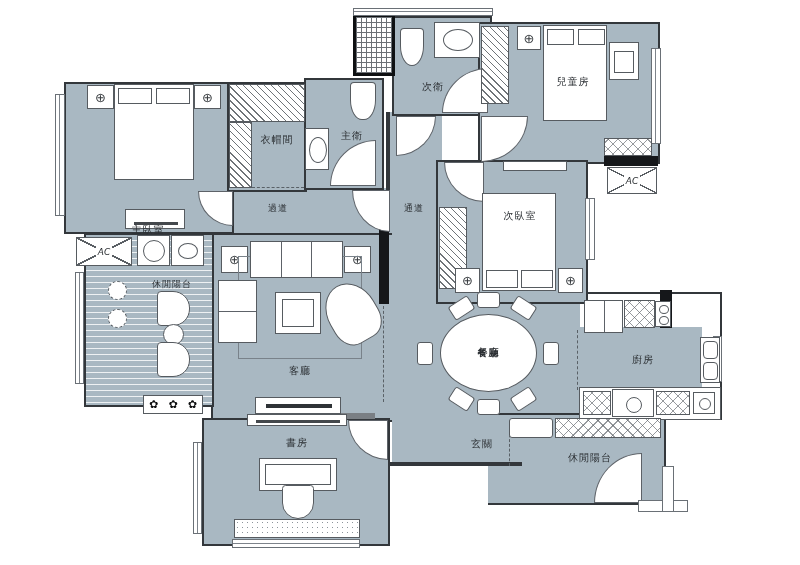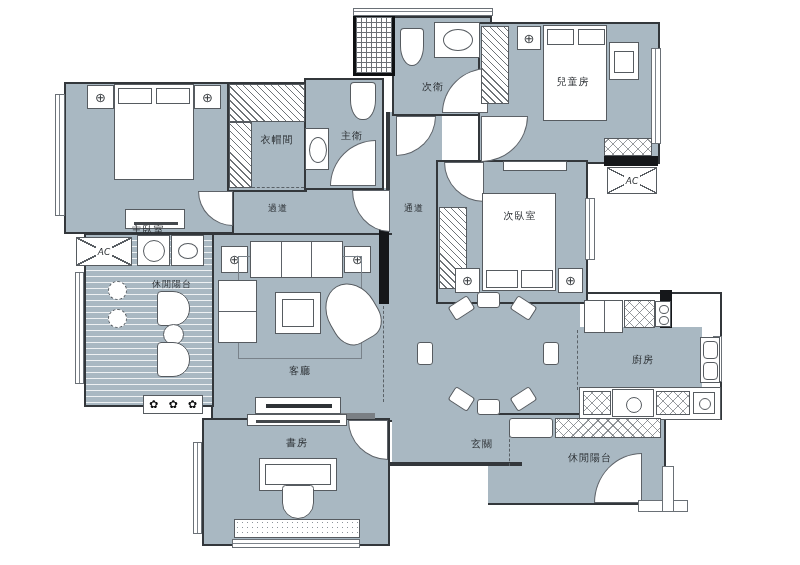--- a/index.html
+++ b/index.html
@@ -172,20 +172,23 @@
   </div>
 
   <div class="furn" style="left:477px;top:292px;width:23px;height:16px;border-radius:3px;"></div>
   <div class="furn" style="left:477px;top:399px;width:23px;height:16px;border-radius:3px;"></div>
   <div class="furn" style="left:417px;top:342px;width:16px;height:23px;border-radius:3px;"></div>
   <div class="furn" style="left:543px;top:342px;width:16px;height:23px;border-radius:3px;"></div>
   <div class="furn" style="left:450px;top:300px;width:23px;height:16px;border-radius:3px;transform:rotate(-33deg);"></div>
   <div class="furn" style="left:512px;top:300px;width:23px;height:16px;border-radius:3px;transform:rotate(33deg);"></div>
   <div class="furn" style="left:450px;top:391px;width:23px;height:16px;border-radius:3px;transform:rotate(33deg);"></div>
   <div class="furn" style="left:512px;top:391px;width:23px;height:16px;border-radius:3px;transform:rotate(-33deg);"></div>
+  <div class="furn circle" style="left:440px;top:314px;width:97px;height:78px;display:flex;align-items:center;justify-content:center;">
+    <span class="lbl" style="position:static;transform:none;font-weight:bold;">餐廳</span>
+  </div>
 
   <div class="furn" style="left:584px;top:300px;width:39px;height:33px;">
     <div style="position:absolute;left:50%;top:0;width:1px;height:100%;background:#5d6268;"></div>
   </div>
   <div class="furn xhatch" style="left:624px;top:300px;width:31px;height:28px;"></div>
   <div class="furn" style="left:655px;top:301px;width:16px;height:26px;">
     <div class="sub circle" style="left:3px;top:3px;width:10px;height:9px;"></div>
     <div class="sub circle" style="left:3px;top:14px;width:10px;height:9px;"></div>
   </div>
   <div class="furn" style="left:700px;top:337px;width:20px;height:46px;">

